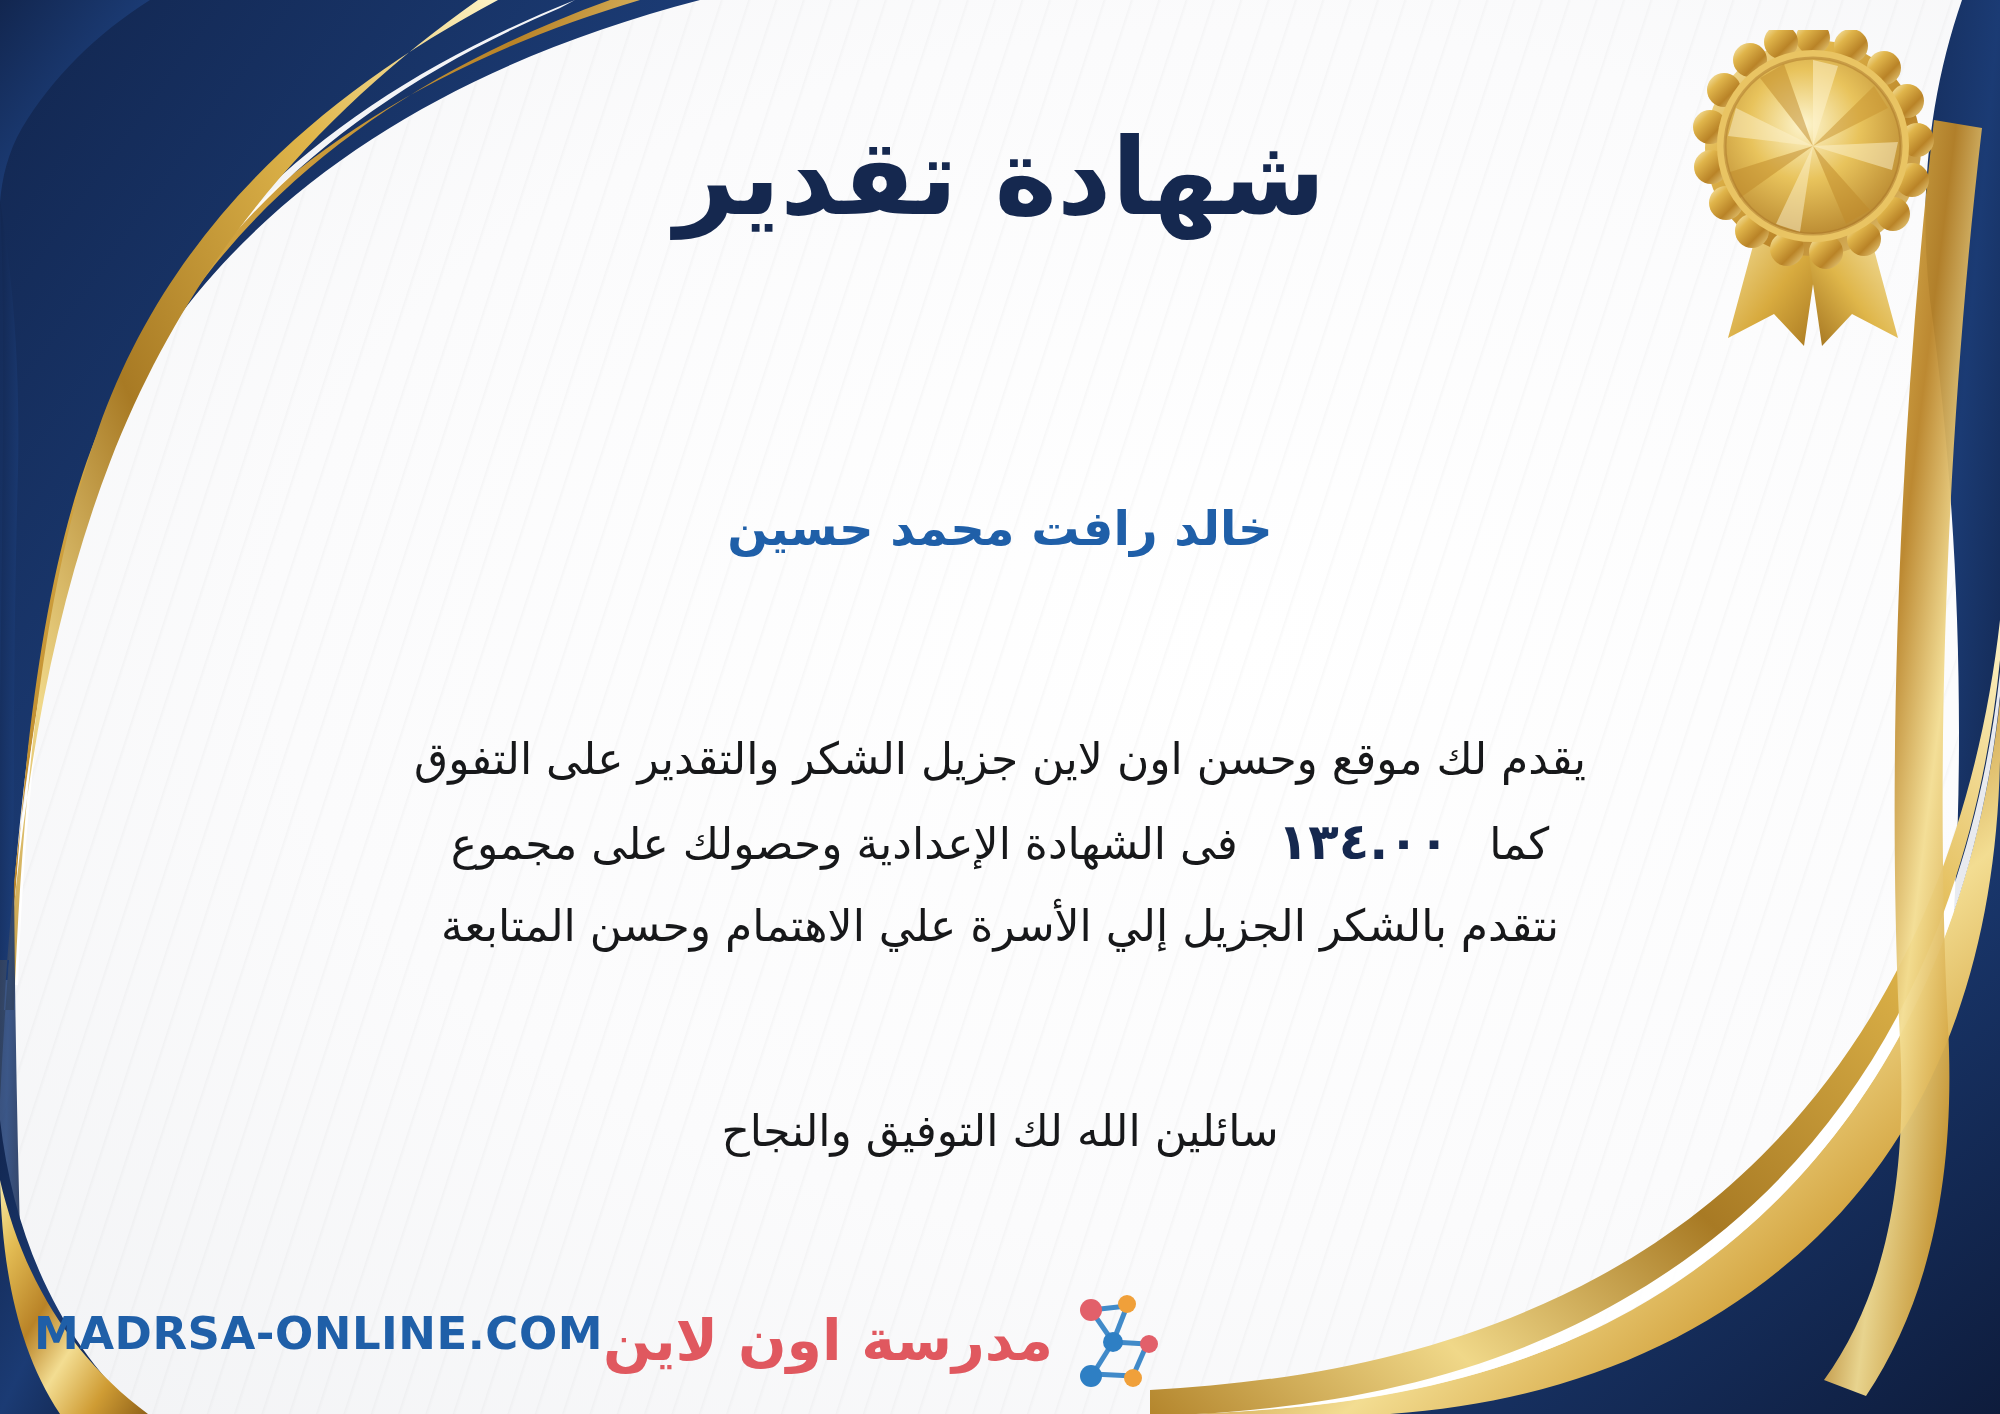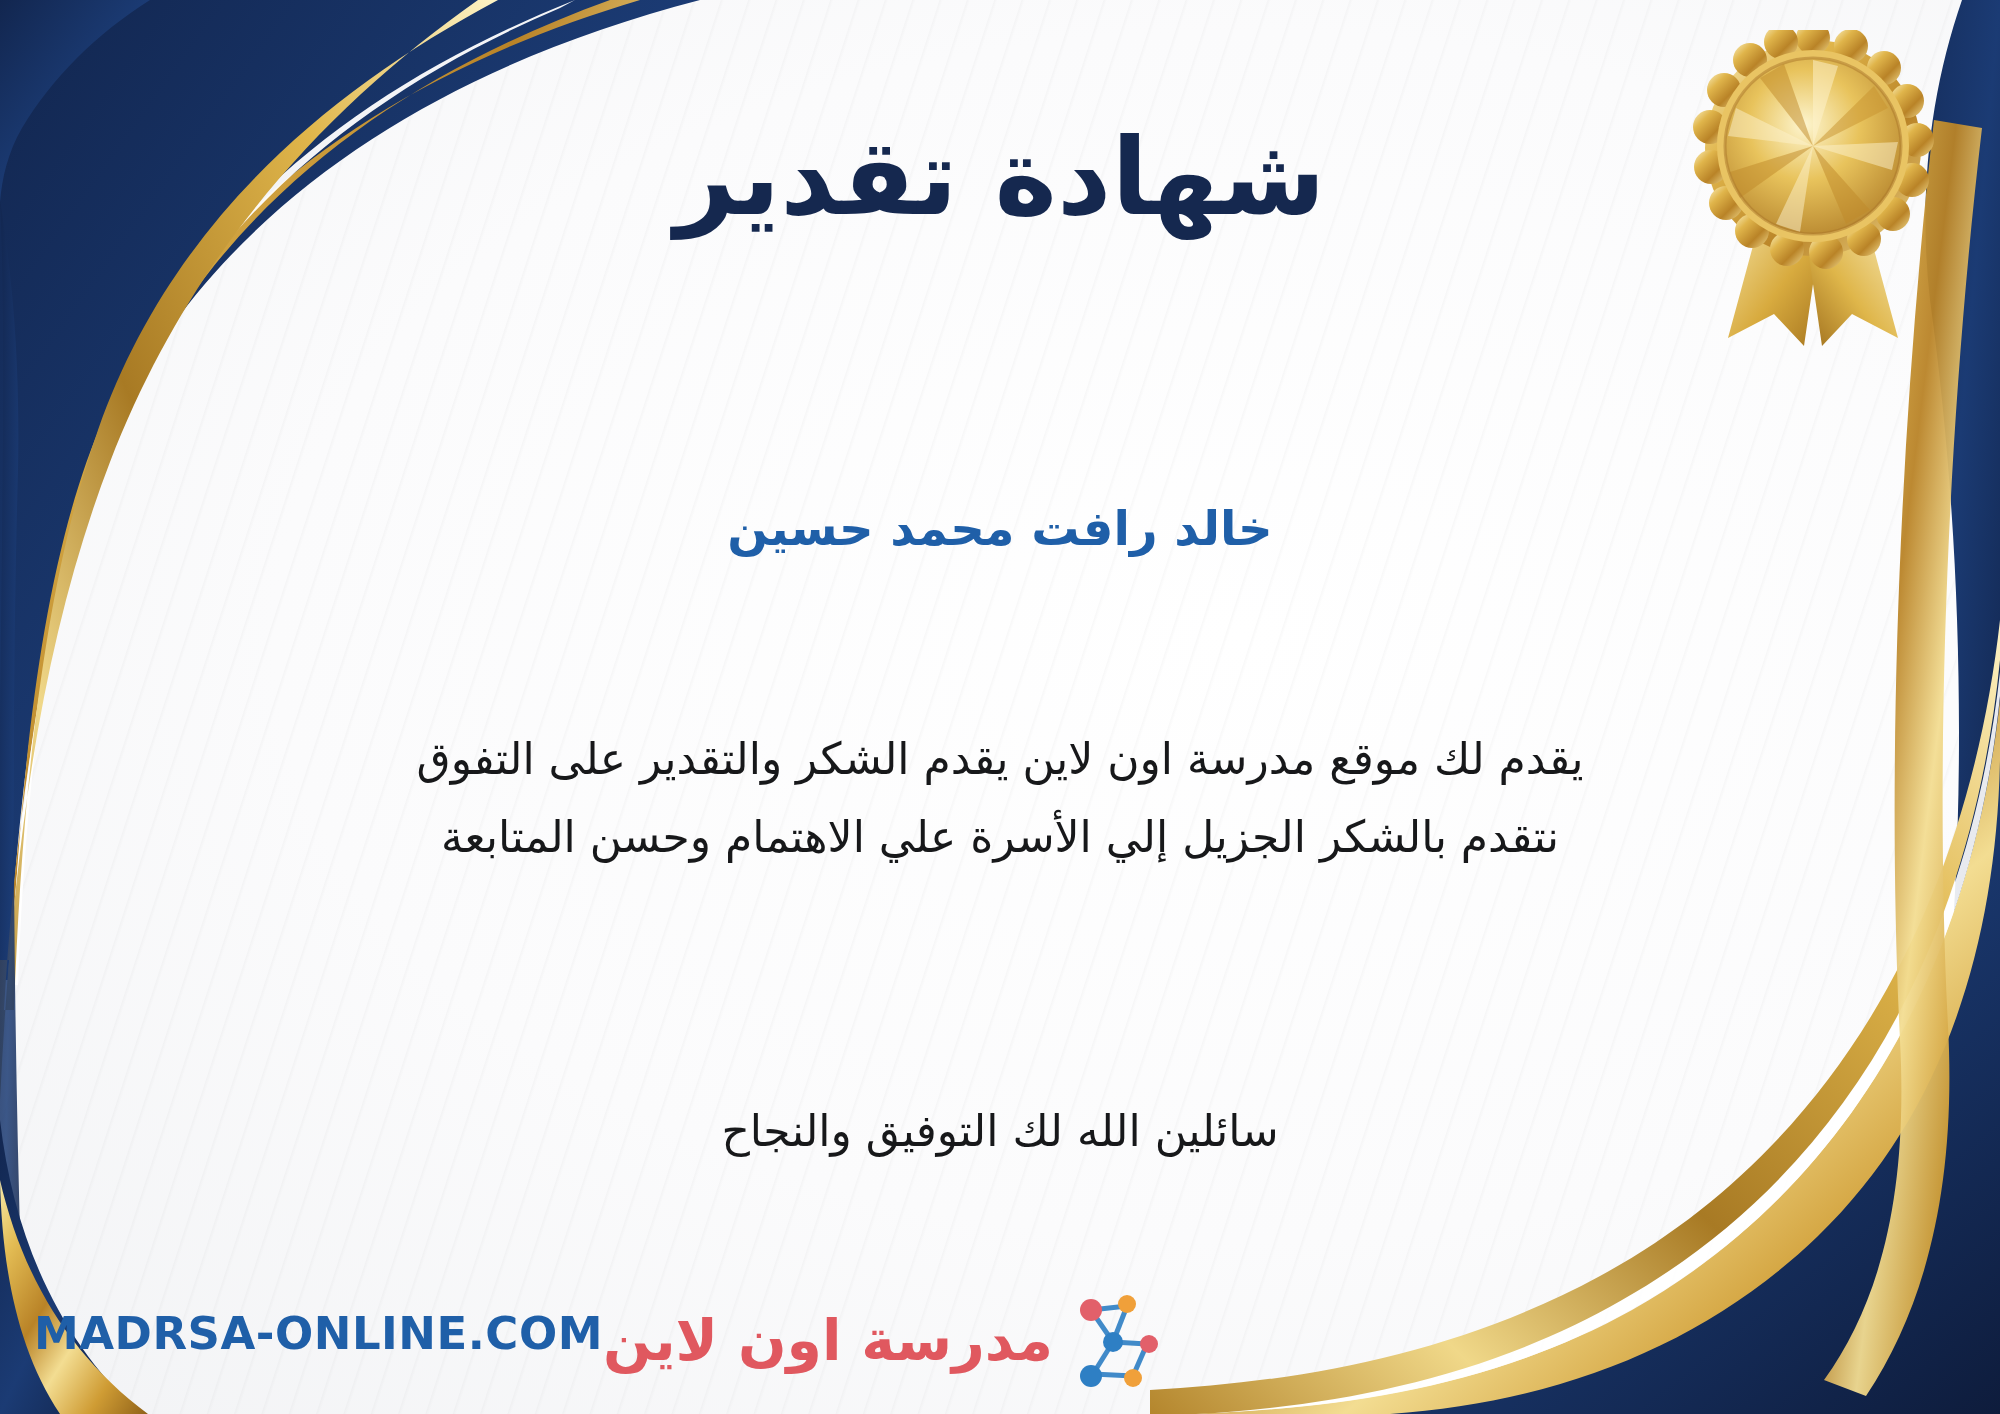--- a/index.html
+++ b/index.html
@@ -305,21 +305,26 @@
     </svg>
   </div>
 
   <div class="content">
 
     <div class="cert-title">شهادة تقدير</div>
 
     <div class="recipient">خالد رافت محمد حسين</div>
 
     <div class="body-text">
-      <div>يقدم لك موقع مدرسة اون لاين يقدم الشكر  والتقدير على التفوق</div>
+      <div>يقدم لك موقع وحسن اون لاين جزيل الشكر  والتقدير على التفوق</div>
+      <div>
+        <span>كما</span>
+        <span class="grade">١٣٤.٠٠</span>
+        <span>فى الشهادة الإعدادية وحصولك على مجموع</span>
+      </div>
       <div>نتقدم  بالشكر الجزيل إلي الأسرة علي الاهتمام وحسن المتابعة</div>
     </div>
 
     <div class="wish">سائلين الله لك التوفيق  والنجاح</div>
   </div>
 
   <div class="brand">
     <div class="brand-text">
       <div class="brand-ar">مدرسة اون لاين</div>
       <div class="brand-url">MADRSA-ONLINE.COM</div>

